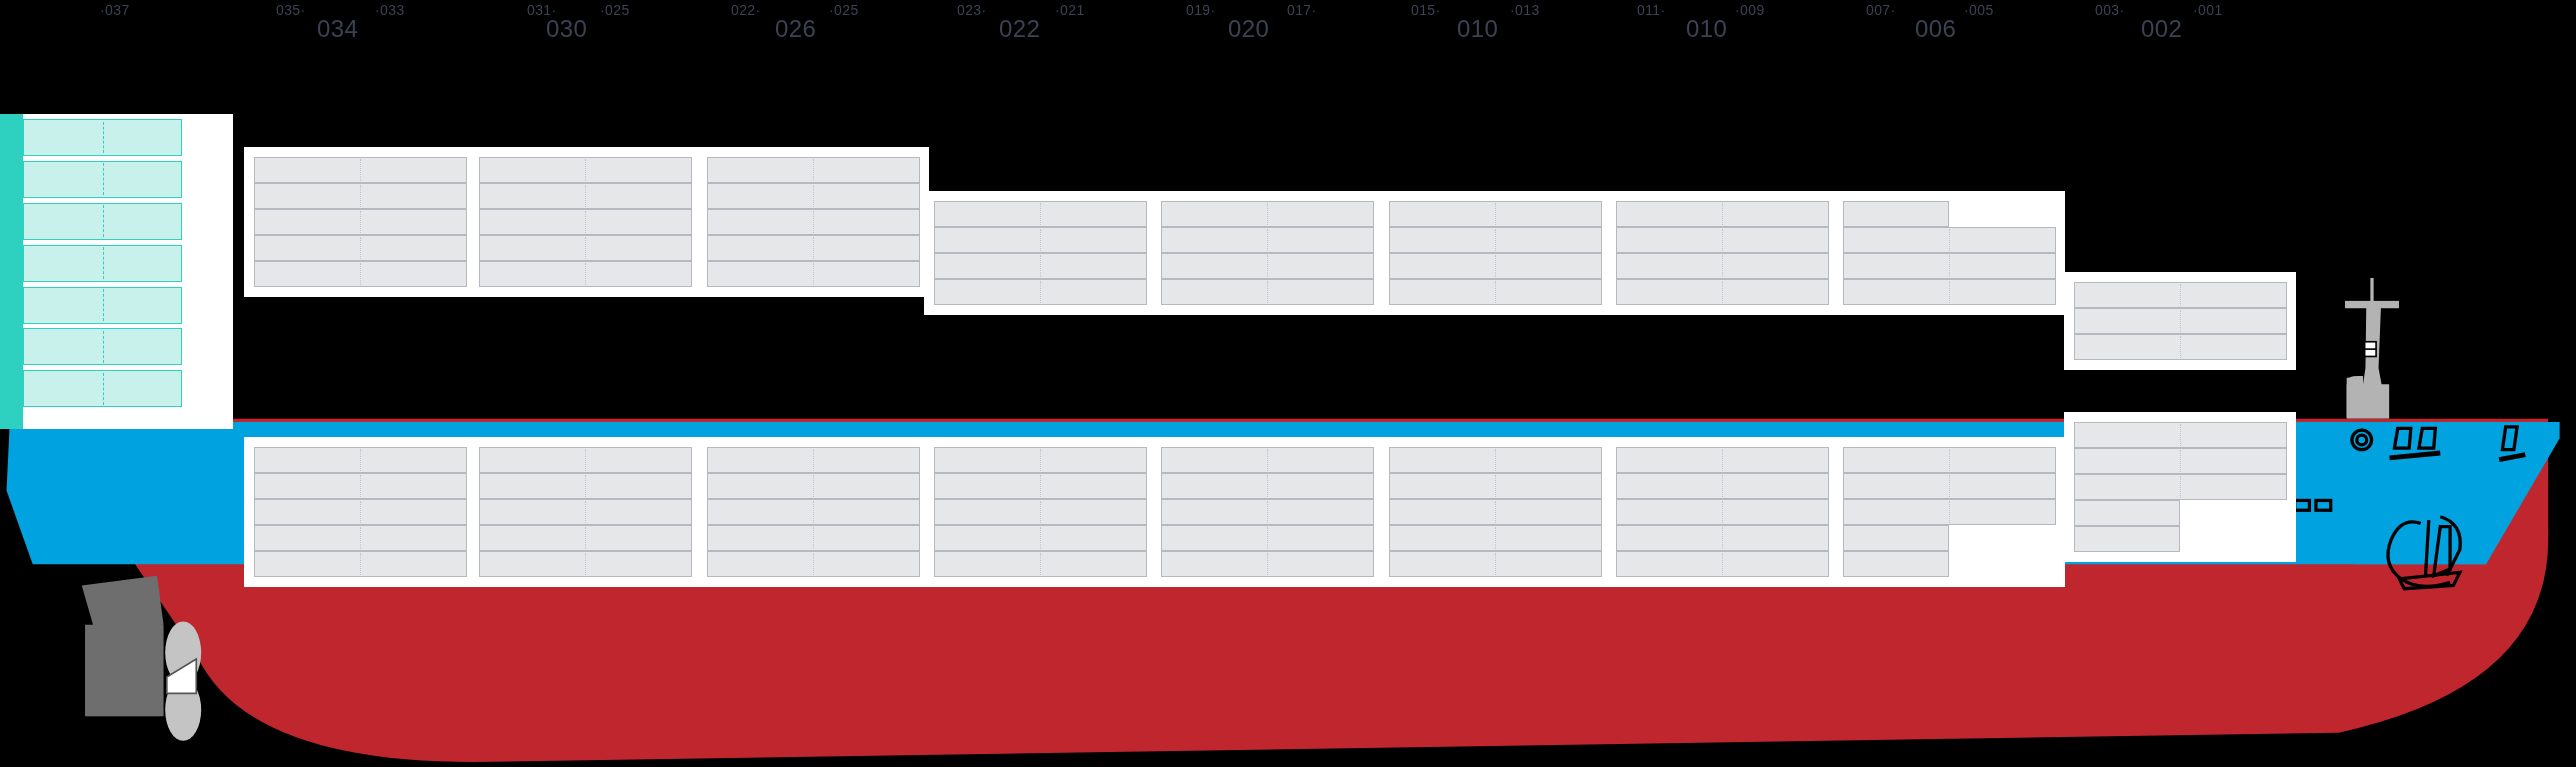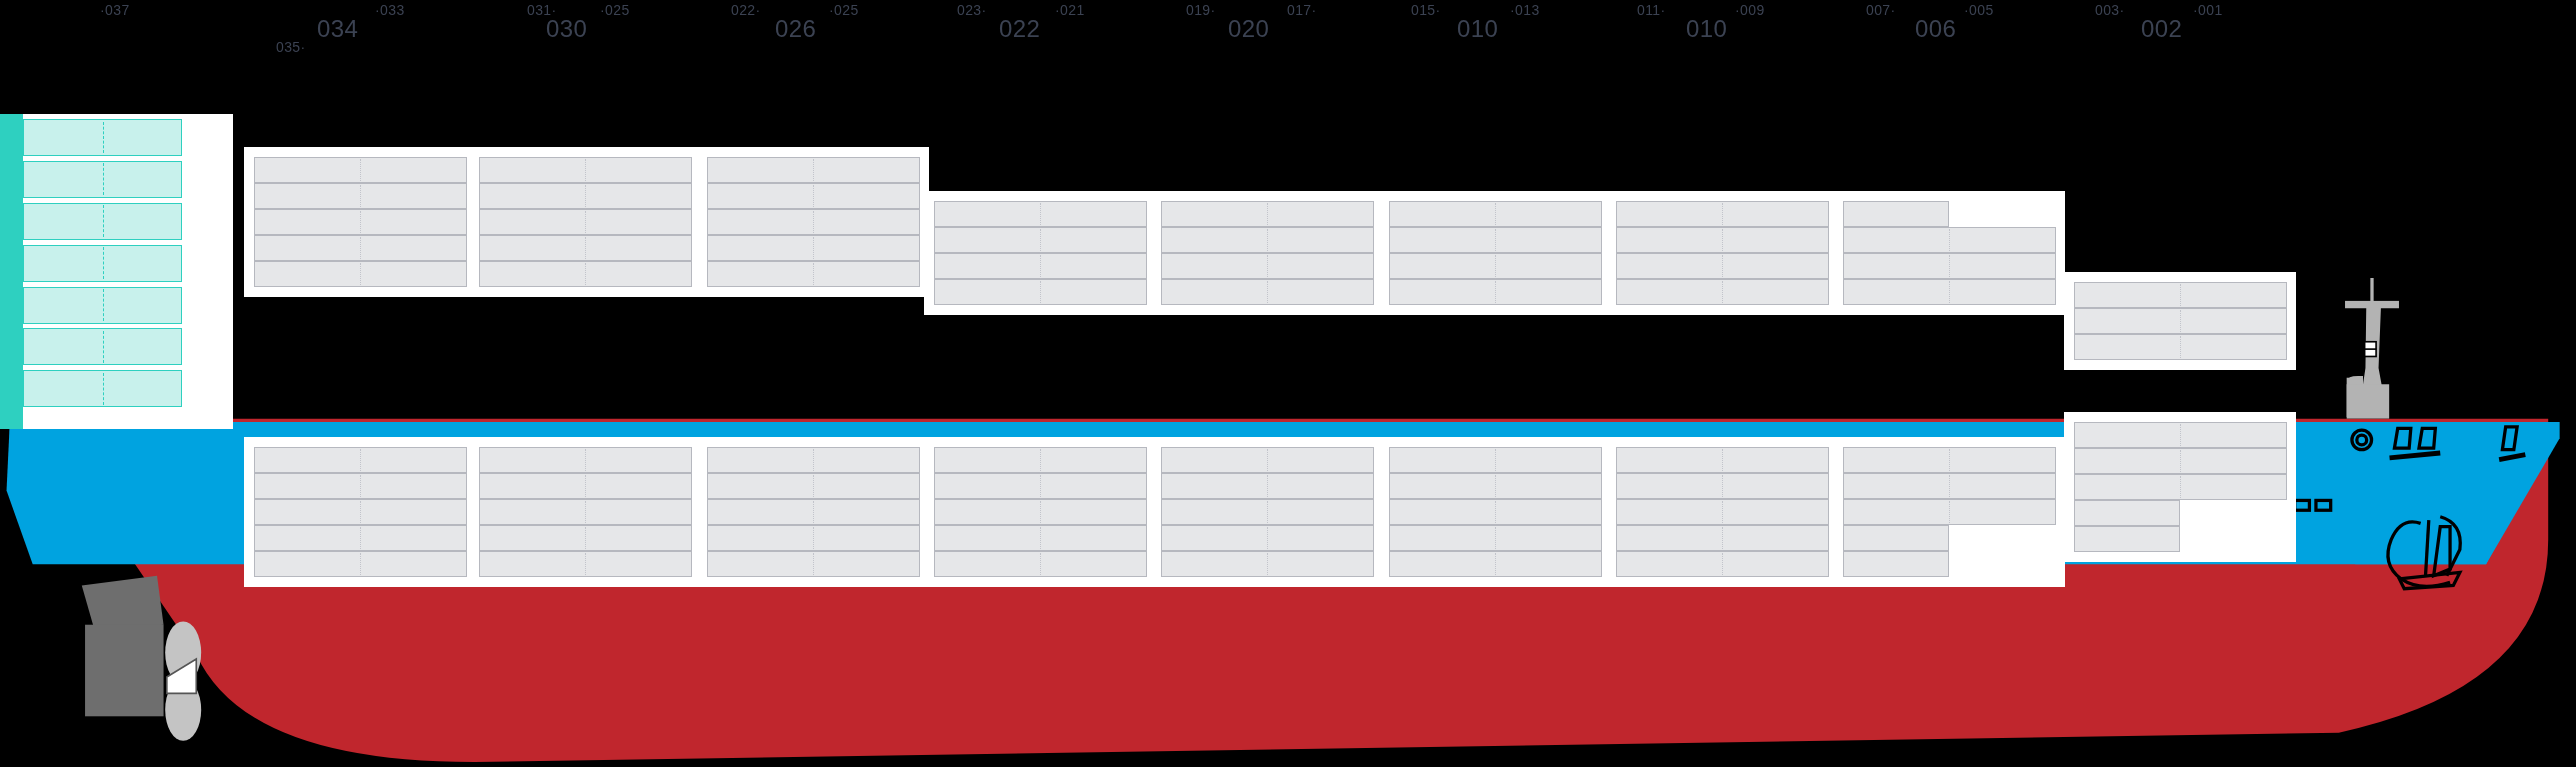--- a/index.html
+++ b/index.html
@@ -34,21 +34,21 @@
   
   #mast{position:absolute;left:2327px;top:278px;width:90px;height:188px;}
 </style>
 </head>
 <body>
 
 <div id="stage">
 
   <div class="ruler" id="ruler">
       <div class="baynum odd" style="left: 100px;">·037</div>
-      <div class="baynum odd" style="left: 276px; margin-top: 37px;">035·</div>
+      <div class="baynum odd" style="left: 276px;">035·</div>
       <div class="baynum odd" style="left: 375px;">·033</div>
       <div class="baynum odd" style="left: 527px;">031·</div>
       <div class="baynum odd" style="left: 600px;">·025</div>
       <div class="baynum odd" style="left: 731px;">022·</div>
       <div class="baynum odd" style="left: 829px;">·025</div>
       <div class="baynum odd" style="left: 957px;">023·</div>
       <div class="baynum odd" style="left: 1055px;">·021</div>
       <div class="baynum odd" style="left: 1186px;">019·</div>
       <div class="baynum odd" style="left: 1287px;">017·</div>
       <div class="baynum odd" style="left: 1411px;">015·</div>

